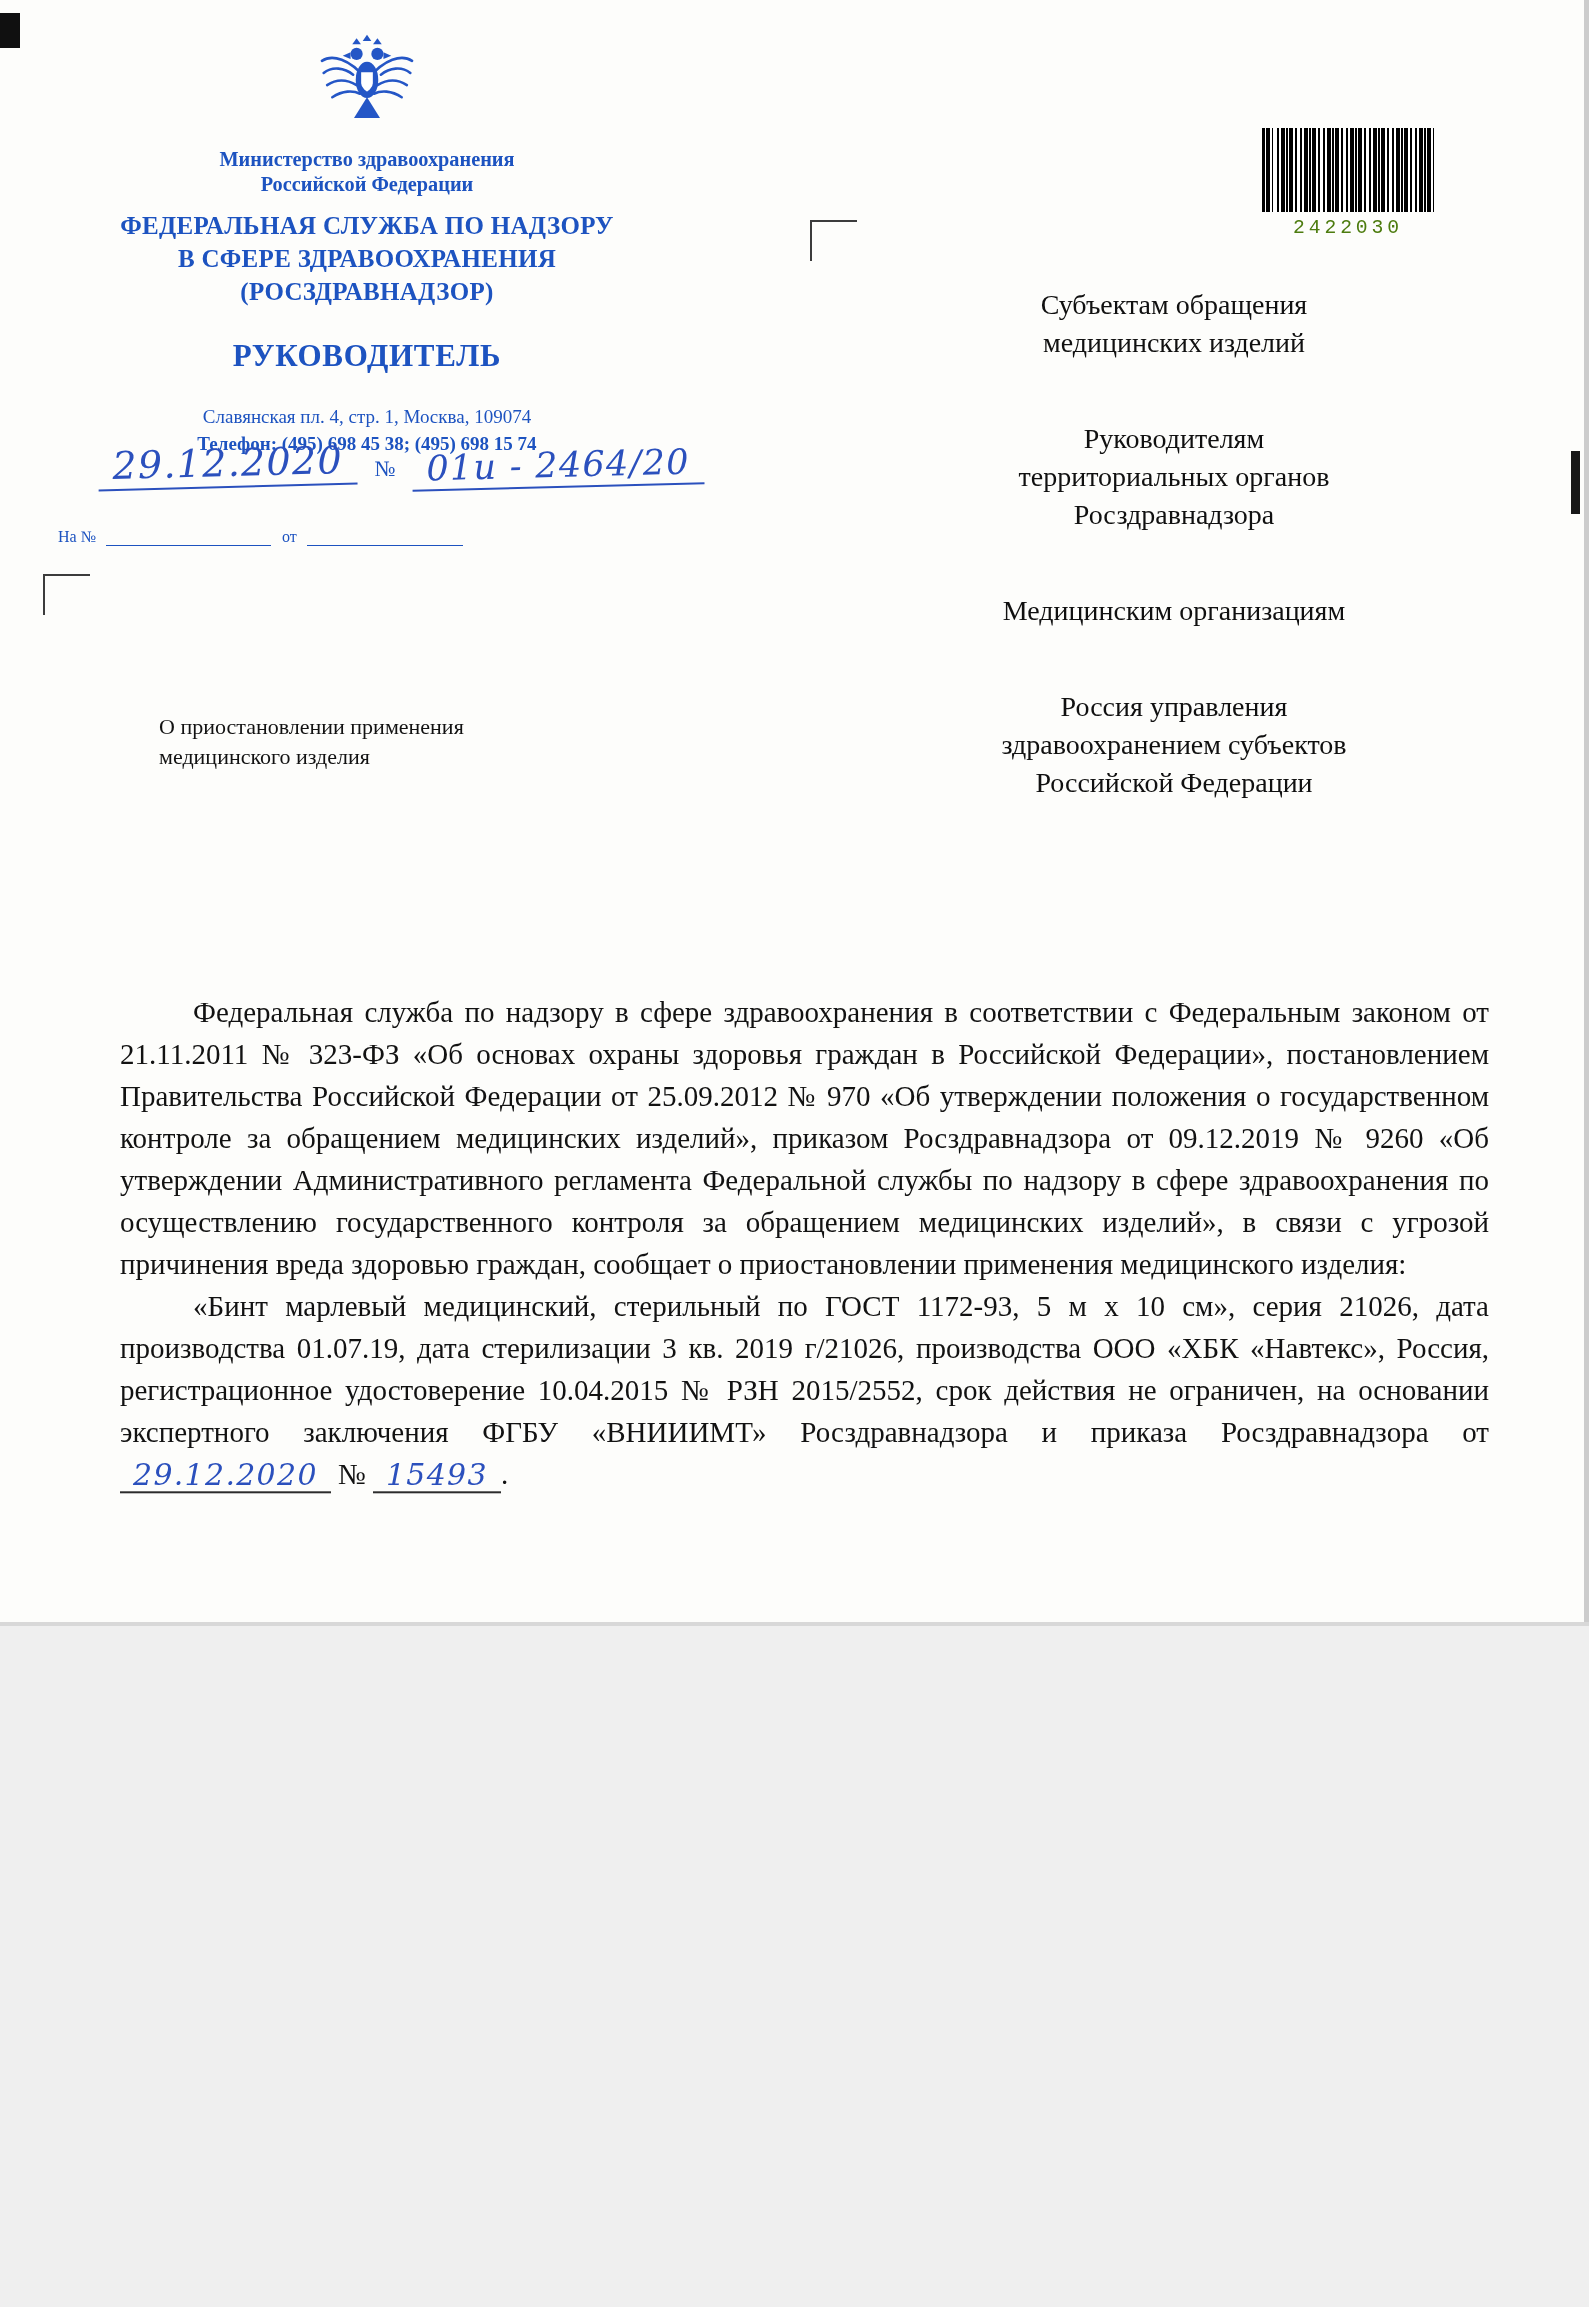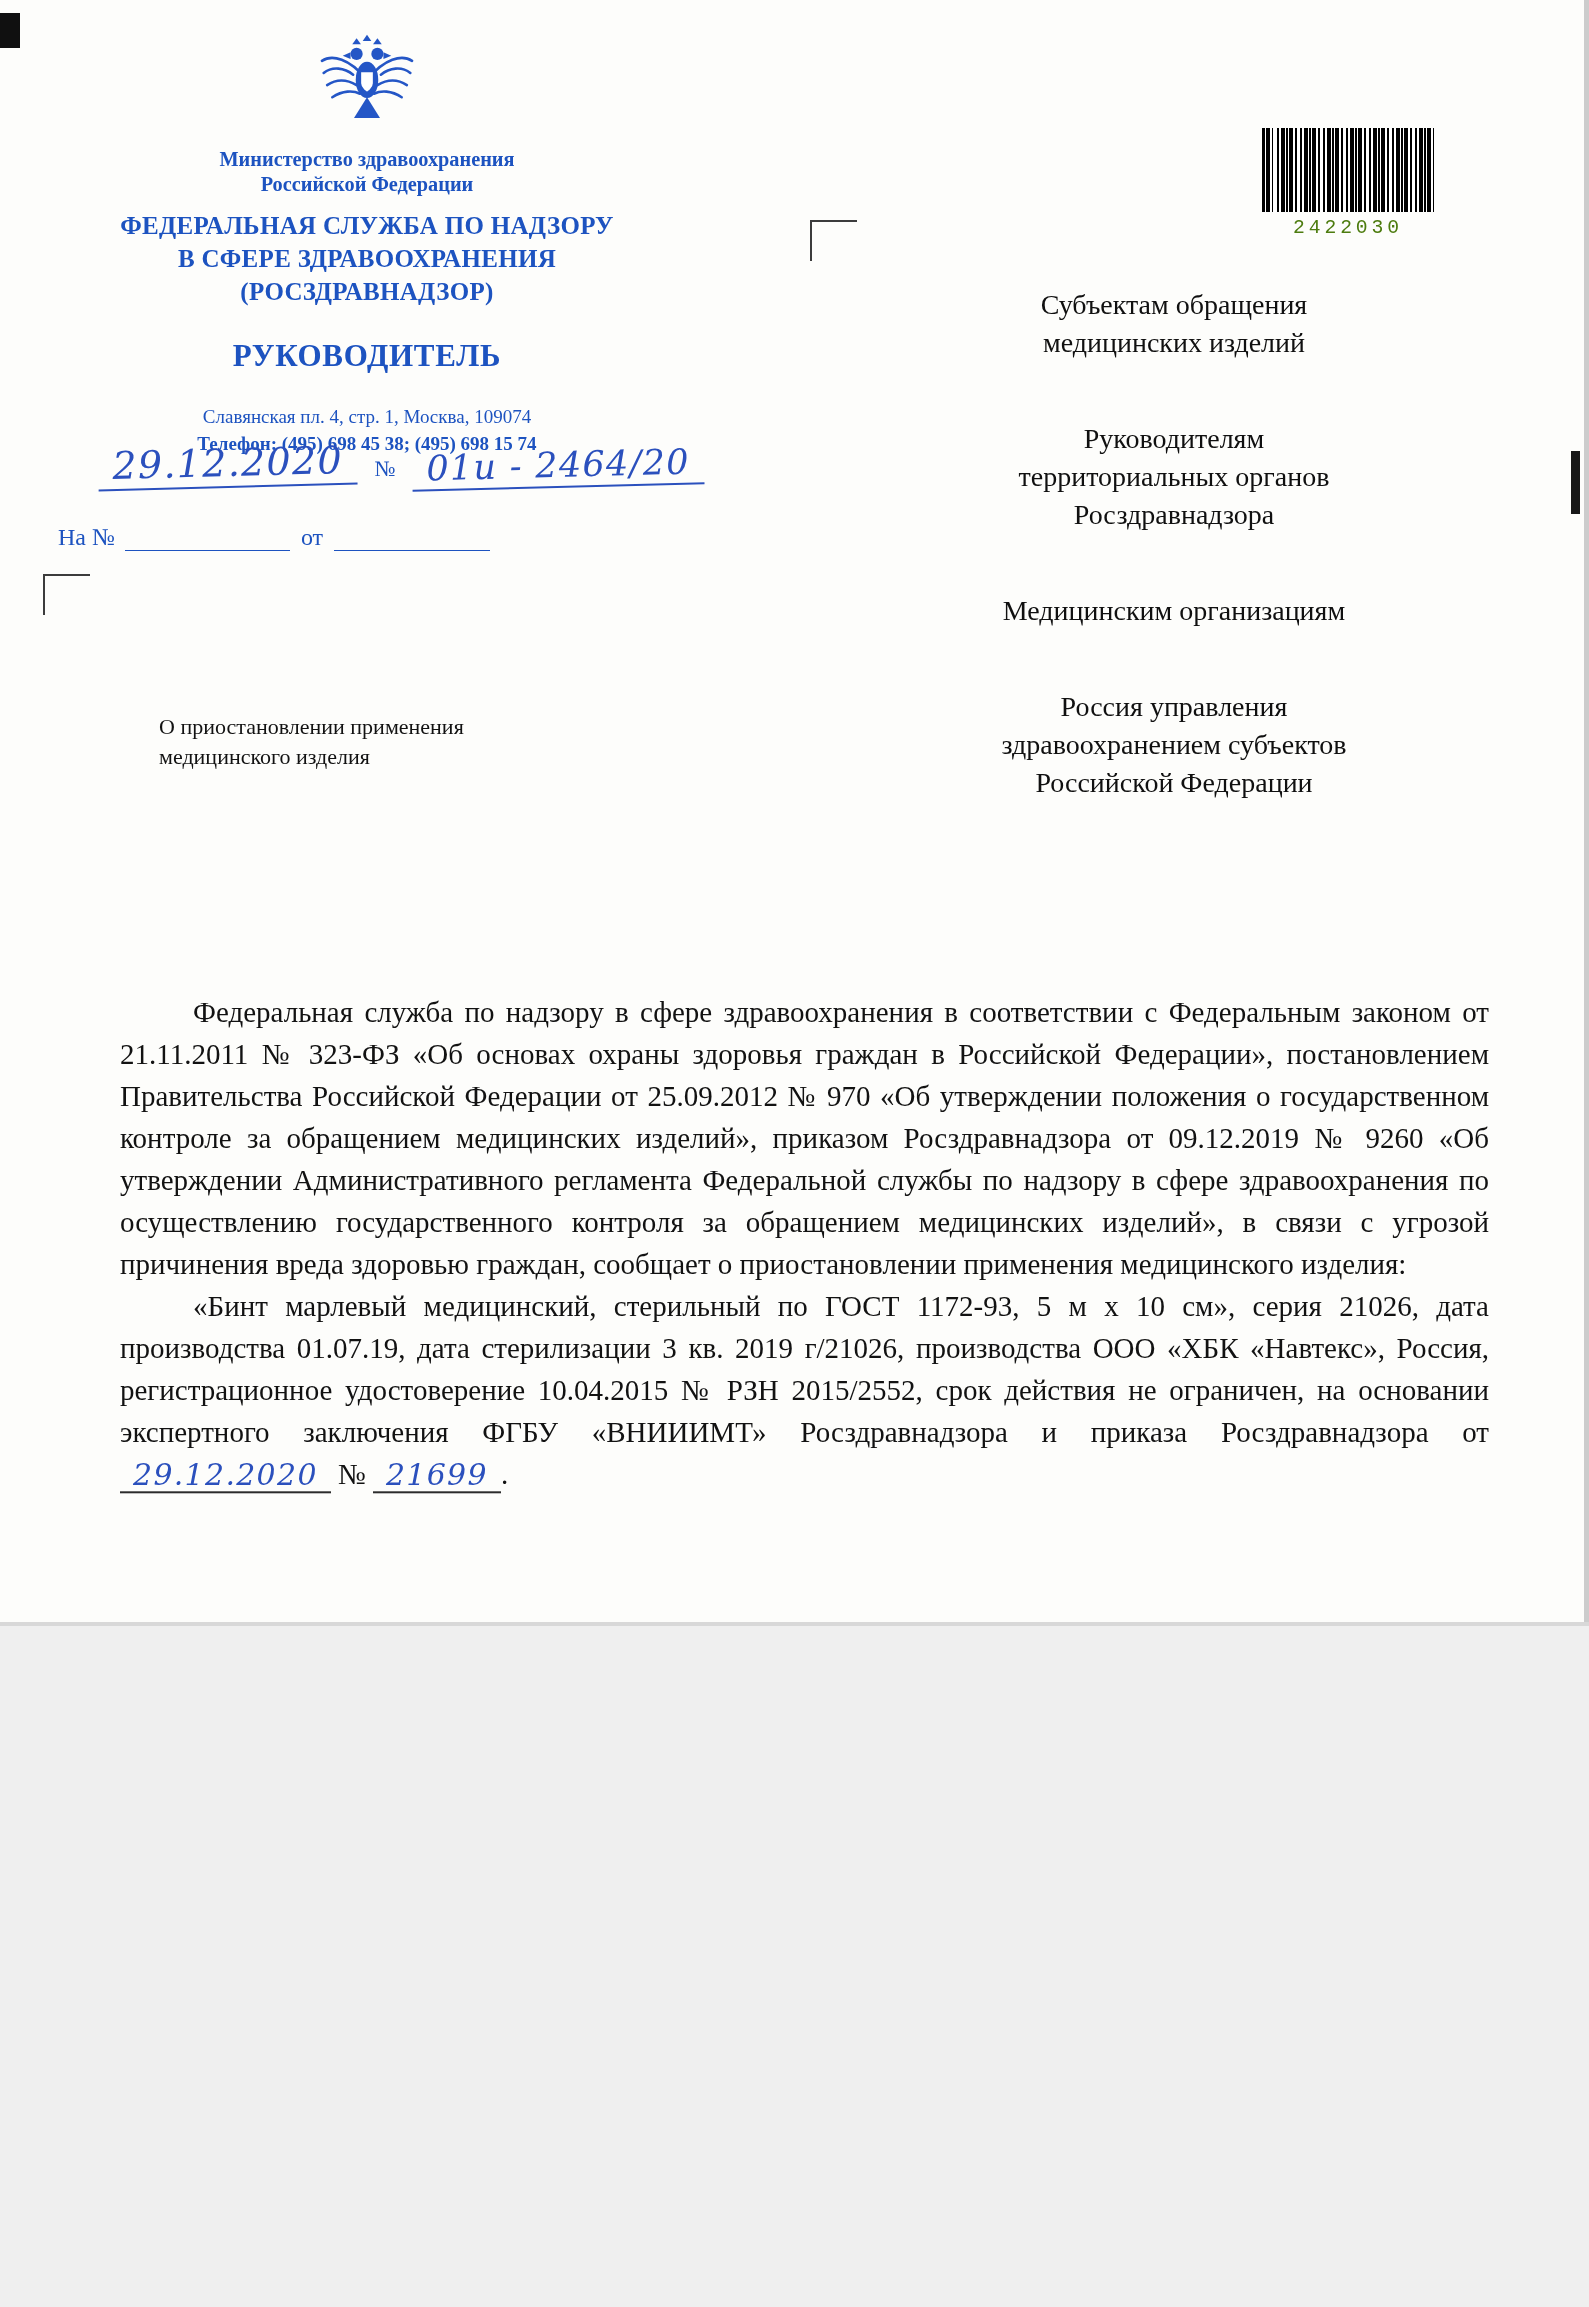--- a/index.html
+++ b/index.html
@@ -39,21 +39,21 @@
     color:var(--ink_blue,#2b50bd); letter-spacing:1.3px;
   }
   .hw-field { border-bottom:2px solid var(--ink_blue,#2b50bd); padding:0 14.4px 1.3px; transform:rotate(-1.5deg); }
   .hw-date { font-size:38px; min-width:249px; text-align:center; }
   .hw-num  { font-size:35px; min-width:288px; text-align:center; }
   .no-sign { font-size:22px; padding-bottom:6.6px; }
 
   .replyline {
     position:absolute; left:58px; top:524px;
     display:flex; align-items:flex-end; gap:10.5px;
-    font-size:24px; color:var(--letterhead_blue,#1d53c0);
+    font-size:16px; color:var(--letterhead_blue,#1d53c0);
   }
   .blank { display:inline-block; border-bottom:1.3px solid var(--letterhead_blue,#1d53c0); height:22px; }
   .blank-1 { width:165px; }
   .blank-2 { width:156px; }
 
   
   .corner-mark { position:absolute; border-left:2px solid #3c3c3c; border-top:2px solid #3c3c3c; width:47px; height:41px; }
   .corner-mark.left  { left:43px;  top:574px; }
   .corner-mark.right { left:810px; top:220px; }
 
@@ -164,21 +164,21 @@
 
   <div class="subject">О приостановлении применения
 медицинского изделия</div>
 
   <div class="body-text">
     <p>Федеральная служба по надзору в сфере здравоохранения в соответствии с Федеральным законом от 21.11.2011 № 323-ФЗ «Об основах охраны здоровья граждан в Российской Федерации», постановлением Правительства Российской Федерации от 25.09.2012 № 970 «Об утверждении положения о государственном контроле за обращением медицинских изделий», приказом Росздравнадзора от 09.12.2019 № 9260 «Об утверждении Административного регламента Федеральной службы по надзору в сфере здравоохранения по осуществлению государственного контроля за обращением медицинских изделий», в связи с угрозой причинения вреда здоровью граждан, сообщает о приостановлении применения медицинского изделия:</p>
     <p>
       <span>«Бинт марлевый медицинский, стерильный по ГОСТ 1172-93, 5 м х 10 см», серия 21026, дата производства 01.07.19, дата стерилизации 3 кв. 2019 г/21026, производства ООО «ХБК «Навтекс», Россия, регистрационное удостоверение 10.04.2015 № РЗН 2015/2552, срок действия не ограничен, на основании экспертного заключения ФГБУ «ВНИИИМТ» Росздравнадзора и приказа Росздравнадзора от</span>
       <span class="hw-inline">29.12.2020</span>
       <span>№</span>
-      <span class="hw-inline">21699</span><span>.</span>
+      <span class="hw-inline">15493</span><span>.</span>
     </p>
   </div>
 
   <svg class="signature-svg" width="446" height="249" viewBox="0 0 680 380">
     <g fill="none" stroke="#2b50bd" stroke-width="7" stroke-linecap="round">
       <path d="M95 345 C150 180 205 75 250 95 C285 110 270 200 215 265 C255 175 300 140 330 165 C355 185 345 235 310 270 C340 205 385 175 410 195 C435 215 425 255 395 280 C425 230 465 215 490 235 L515 255"></path>
       <path d="M470 300 C430 355 375 378 348 352"></path>
       <path d="M505 242 C560 202 622 196 658 208"></path>
       <path d="M120 332 C280 300 430 272 650 240"></path>
     </g>

